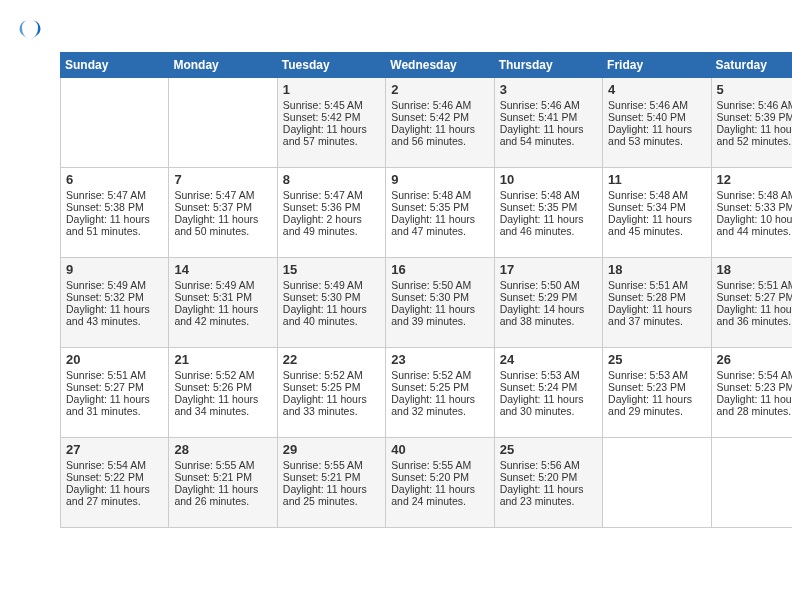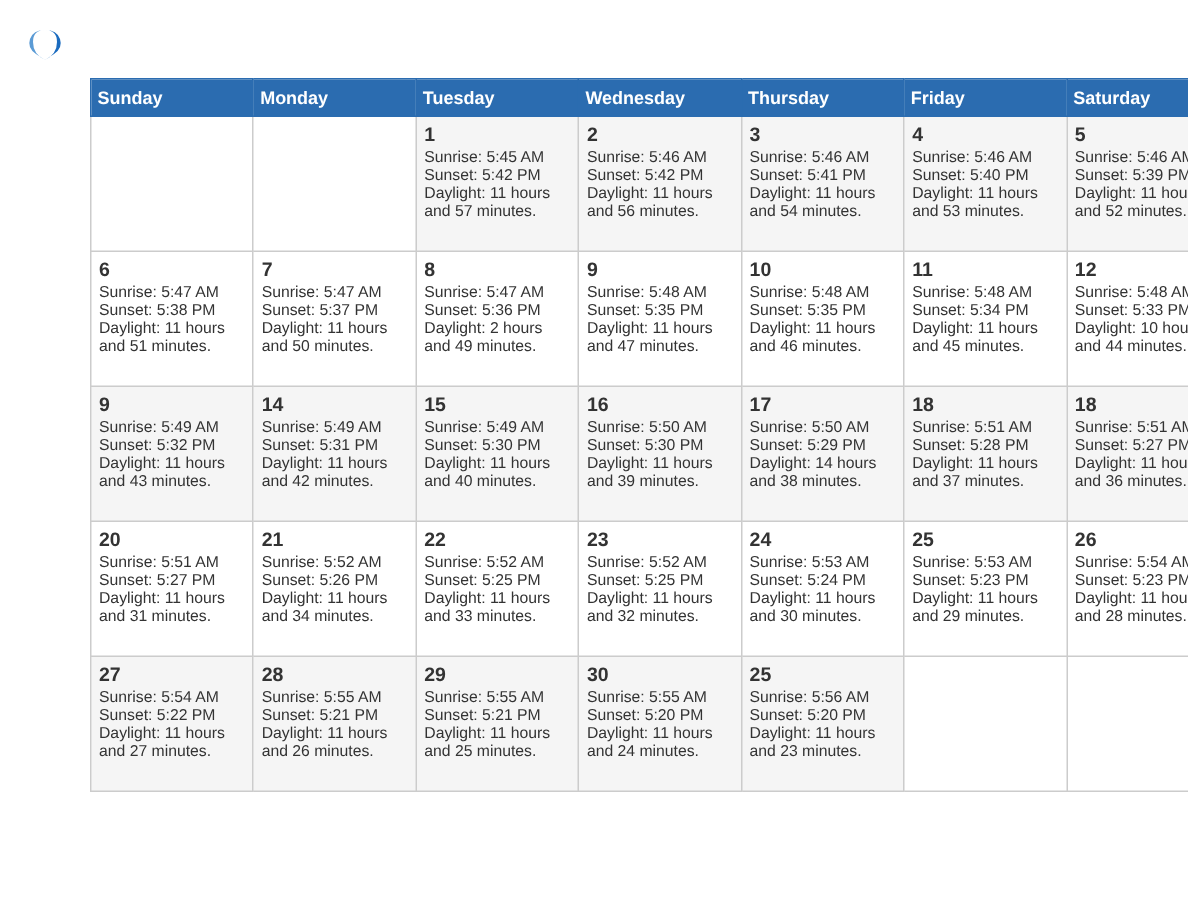--- a/index.html
+++ b/index.html
@@ -278,21 +278,21 @@
           <div>Sunset: 5:21 PM</div>
           <div>Daylight: 11 hours and 26 minutes.</div>
         </td>
         <td>
           <span class="day-num">29</span>
           <div>Sunrise: 5:55 AM</div>
           <div>Sunset: 5:21 PM</div>
           <div>Daylight: 11 hours and 25 minutes.</div>
         </td>
         <td>
-          <span class="day-num">30</span>
+          <span class="day-num">40</span>
           <div>Sunrise: 5:55 AM</div>
           <div>Sunset: 5:20 PM</div>
           <div>Daylight: 11 hours and 24 minutes.</div>
         </td>
         <td>
           <span class="day-num">25</span>
           <div>Sunrise: 5:56 AM</div>
           <div>Sunset: 5:20 PM</div>
           <div>Daylight: 11 hours and 23 minutes.</div>
         </td>

